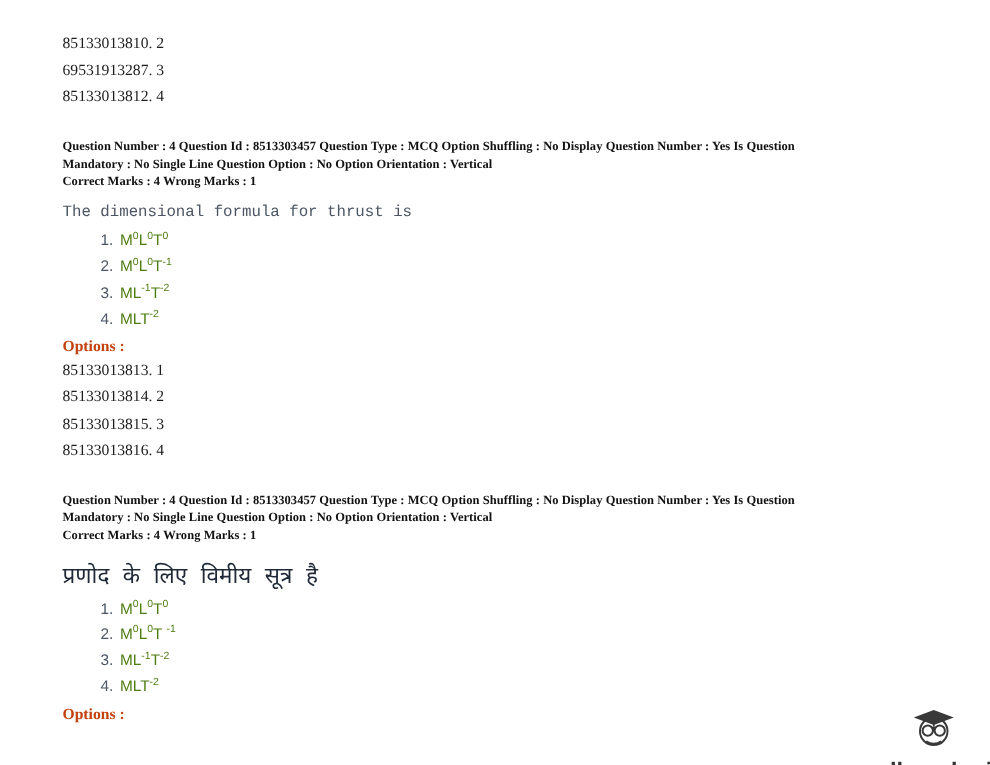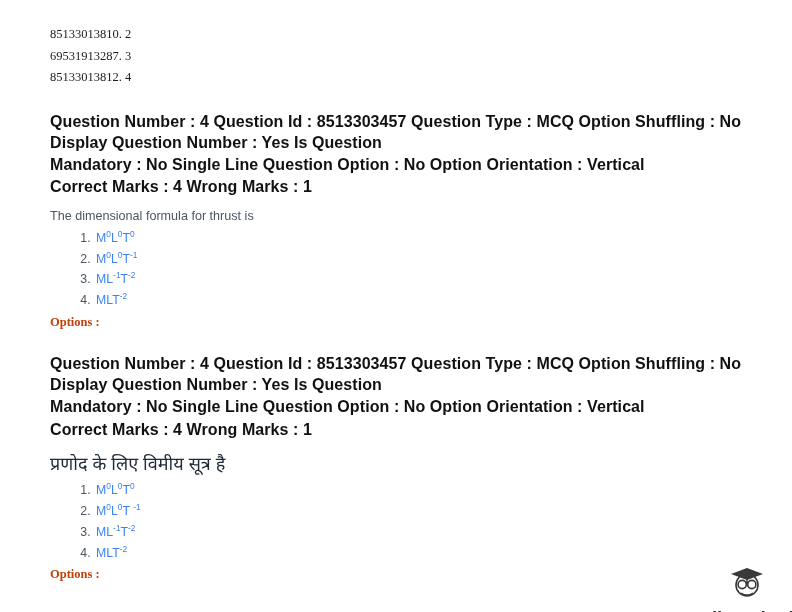--- a/index.html
+++ b/index.html
@@ -29,47 +29,47 @@
     width: 700px;
   }
   .optnum {
     font-family: "Liberation Serif", serif;
     font-size: 12.5px;
     line-height: 1.72;
     color: #1c1c1c;
   }
   .block-gap { height: 22px; }
   .meta {
-    font-family: Liberation Sans, sans-serif;
+    font-family: Liberation Serif, serif;
     font-weight: bold;
-    font-size: 16px;
+    font-size: 10px;
     line-height: 1.33;
     color: #111111;
     letter-spacing: 0.005em;
   }
   .meta-line2 { margin-top: 1px; }
   .qtext {
-    font-family: Liberation Sans, sans-serif;
+    font-family: Liberation Mono, monospace;
     font-size: 12.6px;
     color: #4b5563;
     margin-top: 11px;
     margin-bottom: 4px;
     font-weight: 400;
   }
   .qtext.hindi {
     color: #1f2937;
     font-size: 18px;
   }
   ol.choices {
     margin: 6px 0 0 0;
     padding-left: 44px;
     list-style-type: decimal;
     font-family: "Liberation Sans", sans-serif;
     font-size: 12.3px;
-    color: #3b82f6;
+    color: #4d7c0f;
   }
   ol.choices li {
     margin: 0 0 2.5px 0;
     line-height: 1.5;
     padding-left: 2px;
   }
   ol.choices li::marker {
     color: #4b5563;
   }
   .options-label {
@@ -142,20 +142,26 @@
       <div class="qtext">The dimensional formula for thrust is</div>
 
       <ol class="choices">
         <li><span>M<sup>0</sup>L<sup>0</sup>T<sup>0</sup></span></li>
         <li><span>M<sup>0</sup>L<sup>0</sup>T<sup>-1</sup></span></li>
         <li><span>ML<sup>-1</sup>T<sup>-2</sup></span></li>
         <li><span>MLT<sup>-2</sup></span></li>
       </ol>
 
       <div class="options-label">Options :</div>
+      <div>
+        <div class="optnum">85133013813. 1</div>
+        <div class="optnum">85133013814. 2</div>
+        <div class="optnum">85133013815. 3</div>
+        <div class="optnum">85133013816. 4</div>
+      </div>
     </div>
 
     <div class="block-gap"></div>
 
     <div>
       <div class="meta">Question Number : 4 Question Id : 8513303457 Question Type : MCQ Option Shuffling : No Display Question Number : Yes Is Question</div>
       <div class="meta meta-line2">Mandatory : No Single Line Question Option : No Option Orientation : Vertical</div>
       <div class="meta meta-line2">Correct Marks : 4 Wrong Marks : 1</div>
 
       <div class="qtext hindi">प्रणोद के लिए विमीय सूत्र है</div>

